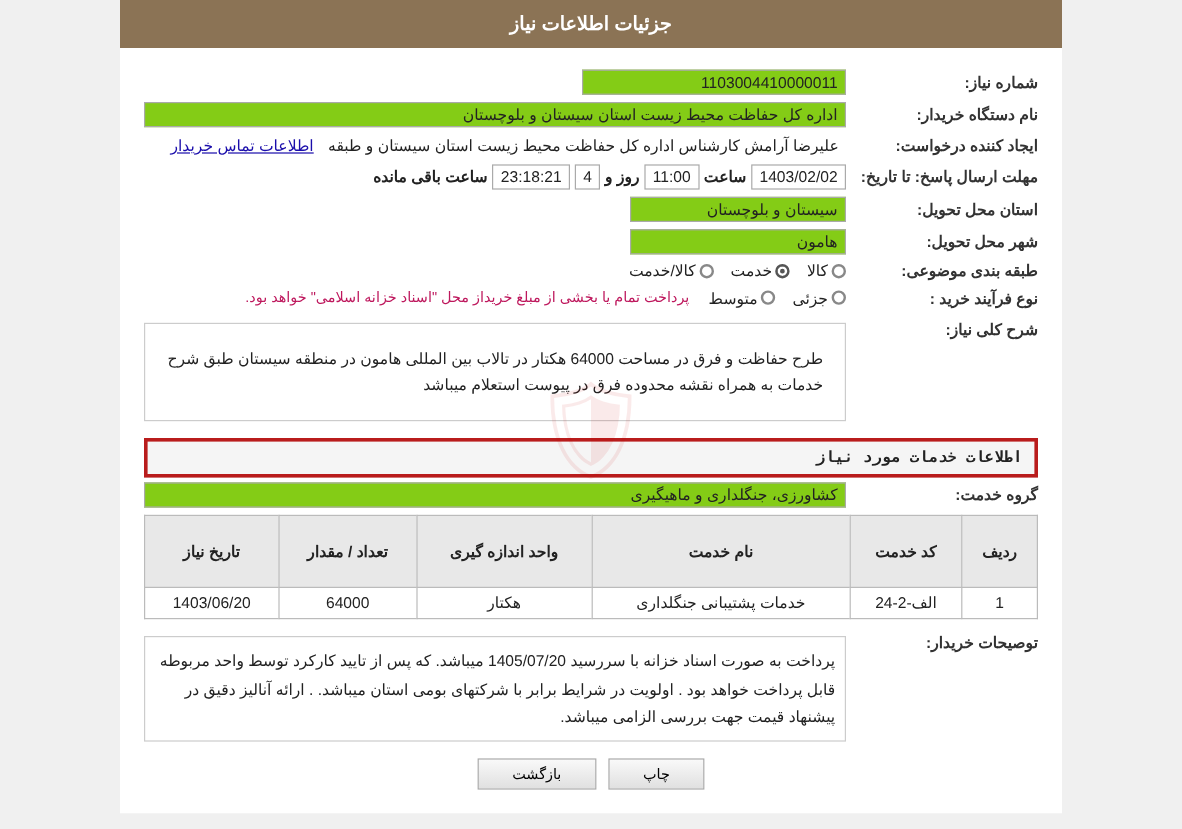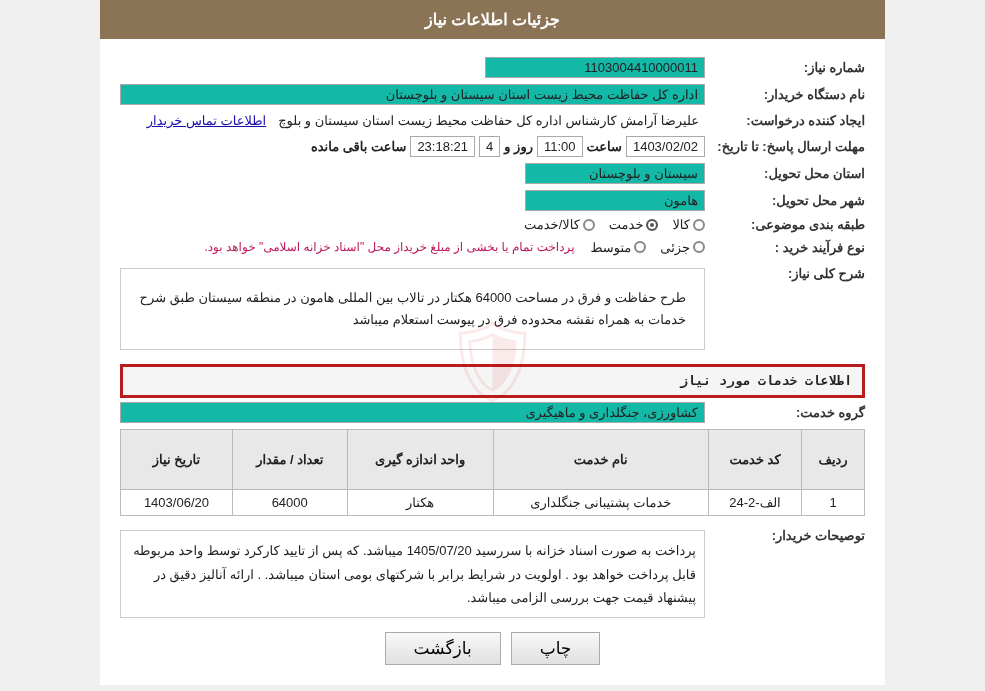--- a/index.html
+++ b/index.html
@@ -35,21 +35,21 @@
     .label {
       color: #333;
       font-weight: bold;
       min-width: 160px;
       text-align: right;
       padding-left: 8px;
       white-space: nowrap;
     }
     .value-box {
       border: 1px solid #aaa;
-      background: #14b8a6;
+      background: #84cc16;
       padding: 2px 6px;
       min-width: 120px;
       text-align: right;
     }
     .value-text {
       padding: 2px 6px;
     }
     .link-text {
       color: #1a0dab;
       text-decoration: underline;
@@ -130,21 +130,21 @@
       display: flex;
       justify-content: center;
       gap: 10px;
       margin: 14px 0 10px 0;
     }
     .btn {
       padding: 5px 28px;
       border: 1px solid #aaa;
       background: linear-gradient(to bottom, #f9f9f9, #e0e0e0);
       cursor: pointer;
-      font-size: 17px;
+      font-size: 12px;
       font-family: Tahoma, Arial, sans-serif;
     }
     .btn-print {
       background: linear-gradient(to bottom, #f9f9f9, #e0e0e0);
     }
     .watermark {
       position: relative;
     }
     .watermark-img {
       position: absolute;
@@ -179,21 +179,21 @@
       <div class="value-box" style="min-width:220px;">1103004410000011</div>
     </div>
 
     <div class="row">
       <span class="label">نام دستگاه خریدار:</span>
       <div class="value-box" style="flex:1;">اداره کل حفاظت محیط زیست استان سیستان و بلوچستان</div>
     </div>
 
     <div class="row">
       <span class="label">ایجاد کننده درخواست:</span>
-      <span class="value-text">علیرضا آرامش کارشناس اداره کل حفاظت محیط زیست استان سیستان و بلوچ</span>
+      <span class="value-text">علیرضا آرامش کارشناس اداره کل حفاظت محیط زیست استان سیستان و طبقه</span>
       <span style="margin-right:6px;" class="link-text">اطلاعات تماس خریدار</span>
     </div>
 
     <div class="row">
       <span class="label">مهلت ارسال پاسخ: تا تاریخ:</span>
       <div class="date-row">
         <div class="small-box">1403/02/02</div>
         <span class="inline-label">ساعت</span>
         <div class="small-box">11:00</div>
         <span class="inline-label">روز و</span>

